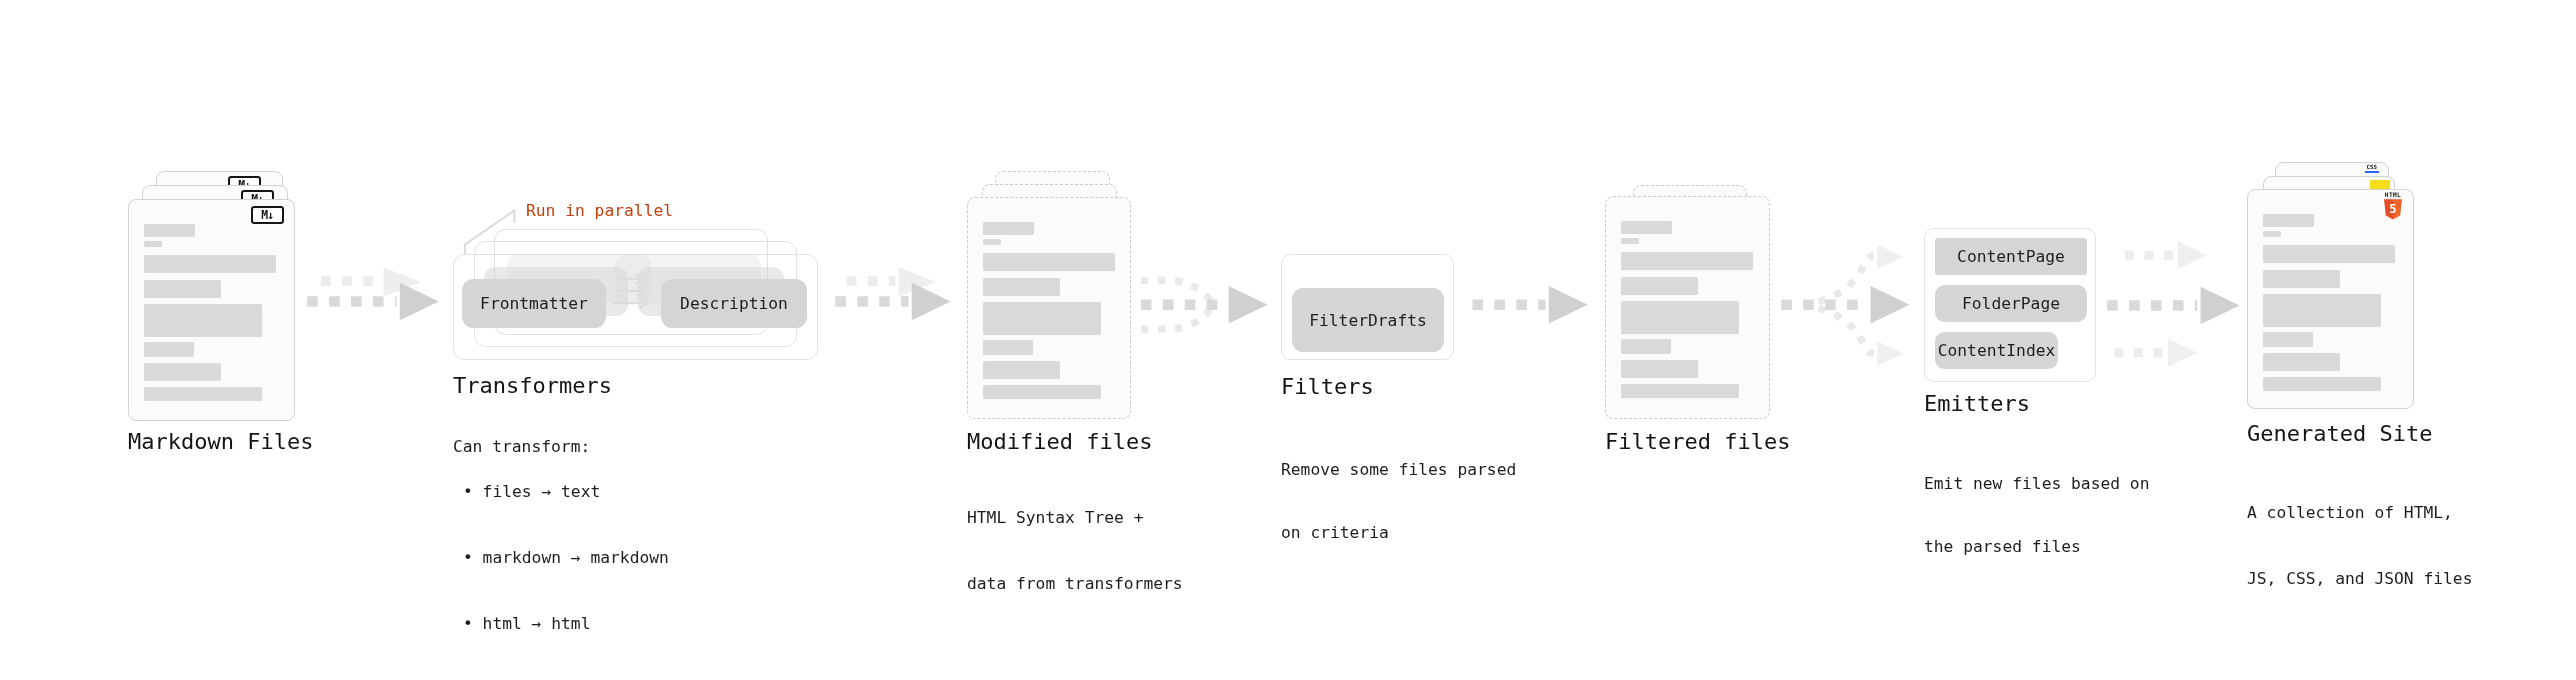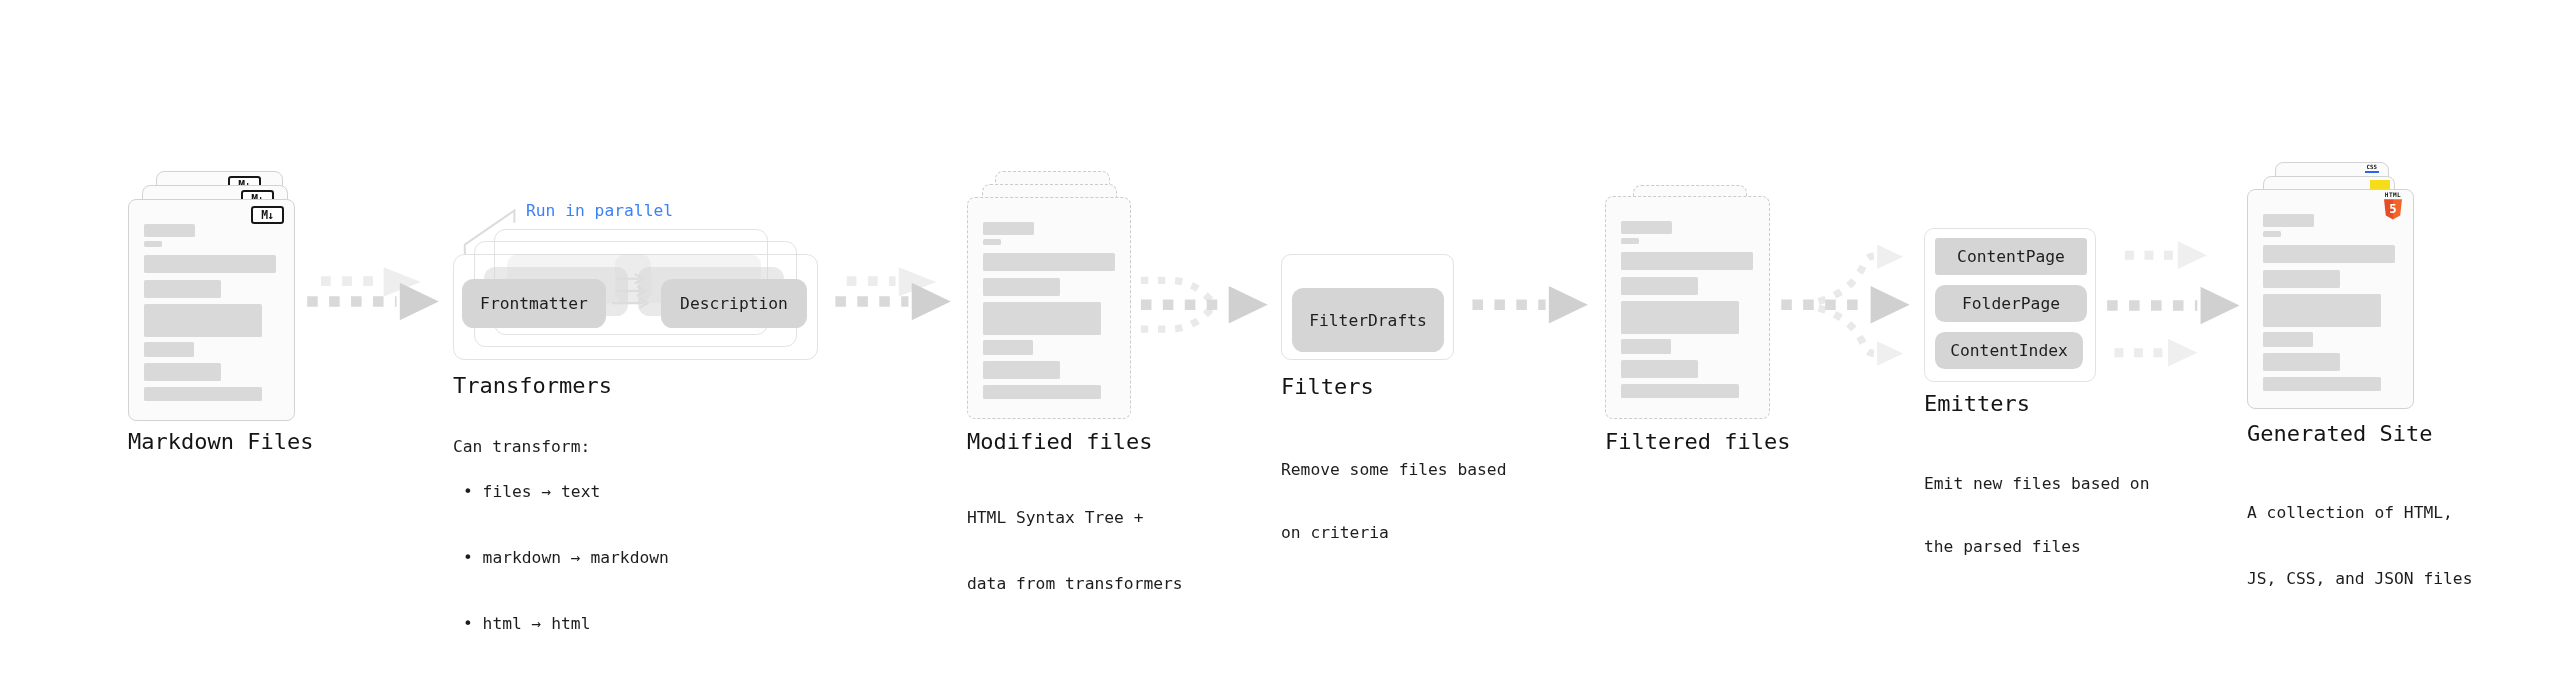--- a/index.html
+++ b/index.html
@@ -19,21 +19,21 @@
   .frame.filled{background:#ffffff;border-radius:9.8px;}
   
   .pill{position:absolute;background:#d5d5d5;border-radius:11.4px;display:flex;align-items:center;
         justify-content:center;font-size:16.3px;color:#1e1e1e;white-space:pre;}
   .pill.ghost1{background:rgba(211,211,211,0.5);}
   .pill.ghost2{background:rgba(211,211,211,0.25);}
   
   .title{position:absolute;font-size:22px;line-height:22px;white-space:pre;color:#141414;}
   .body-text{position:absolute;font-size:16.3px;line-height:21px;white-space:pre;color:#1d1d1d;}
   .body-text.lh27{line-height:22px;}
-  .note{position:absolute;font-size:16.3px;line-height:18px;white-space:pre;color:#3b82f6;}
+  .note{position:absolute;font-size:16.3px;line-height:18px;white-space:pre;color:#c2410c;}
   
   .cssbadge{position:absolute;width:15.4px;height:8.1px;display:flex;flex-direction:column;align-items:center;}
   .cssbadge .csstxt{font-size:5.7px;line-height:5.7px;font-weight:bold;color:#111;letter-spacing:0;}
   .cssbadge .cssbar{width:14px;height:2.4px;background:#2d63f0;margin-top:0px;}
   .jsbadge{position:absolute;width:19.5px;height:9px;background:#f5de19;}
   .html5badge{position:absolute;width:22px;height:31px;display:flex;flex-direction:column;align-items:center;}
   .html5badge .htmltxt{font-size:6.1px;line-height:6.5px;font-weight:bold;color:#111;letter-spacing:0.4px;}
   .html5badge .shield{width:18px;height:20.3px;margin-top:0.8px;
       background:linear-gradient(90deg,#e44d26 50%,#f16529 50%);
       clip-path:polygon(0 0,100% 0,90% 80%,50% 100%,10% 80%);
@@ -106,21 +106,21 @@
       <div>HTML Syntax Tree +</div>
       <div>data from transformers</div>
     </div>
   </div>
 
   <div>
     <div class="frame filled" style="left:1281px;top:254px;width:173px;height:106px;"></div>
     <div class="pill" style="left:1292px;top:288px;width:152px;height:64px;text-align:center;">FilterDrafts</div>
     <div class="title" style="left:1281px;top:376px;">Filters</div>
     <div class="body-text" style="left:1281px;top:417px;">
-      <div>Remove some files based</div>
+      <div>Remove some files parsed</div>
       <div>on criteria</div>
     </div>
   </div>
 
   <div>
     <div class="doc dashed" style="left:1633px;top:185px;width:114px;height:222px;"></div>
     <div class="doc dashed" style="left:1605px;top:196px;width:165px;height:223px;">
         <div class="docline" style="left: 15.4px; top: 24.4px; width: 51px; height: 12.2px;"></div>
         <div class="docline" style="left: 15.4px; top: 41px; width: 18px; height: 5.7px;"></div>
         <div class="docline" style="left: 15.4px; top: 55px; width: 132px; height: 18px;"></div>
@@ -130,21 +130,21 @@
         <div class="docline" style="left: 15.4px; top: 163px; width: 77px; height: 18px;"></div>
         <div class="docline" style="left: 15.4px; top: 187px; width: 118px; height: 14px;"></div>
       </div>
     <div class="title" style="left:1605px;top:431px;">Filtered files</div>
   </div>
 
   <div>
     <div class="frame filled" style="left:1924px;top:228px;width:172px;height:154px;"></div>
     <div class="pill" style="left:1935px;top:238px;width:152px;height:37px;border-radius:3px;">ContentPage</div>
     <div class="pill" style="left:1935px;top:285px;width:152px;height:37px;border-radius:9.8px;text-align:center;">FolderPage</div>
-    <div class="pill" style="left:1935px;top:332px;width:148px;height:37px;border-radius:9.8px;">ContentIndex</div>
+    <div class="pill" style="left:1935px;top:332px;width:123px;height:37px;border-radius:9.8px;">ContentIndex</div>
     <div class="title" style="left:1924px;top:393px;">Emitters</div>
     <div class="body-text" style="left:1924px;top:431px;">
       <div>Emit new files based on</div>
       <div>the parsed files</div>
     </div>
   </div>
 
   <div>
     <div class="doc" style="left:2275px;top:162px;width:114px;height:221px;"></div>
     <div class="cssbadge" style="left:2364px;top:165px;">

